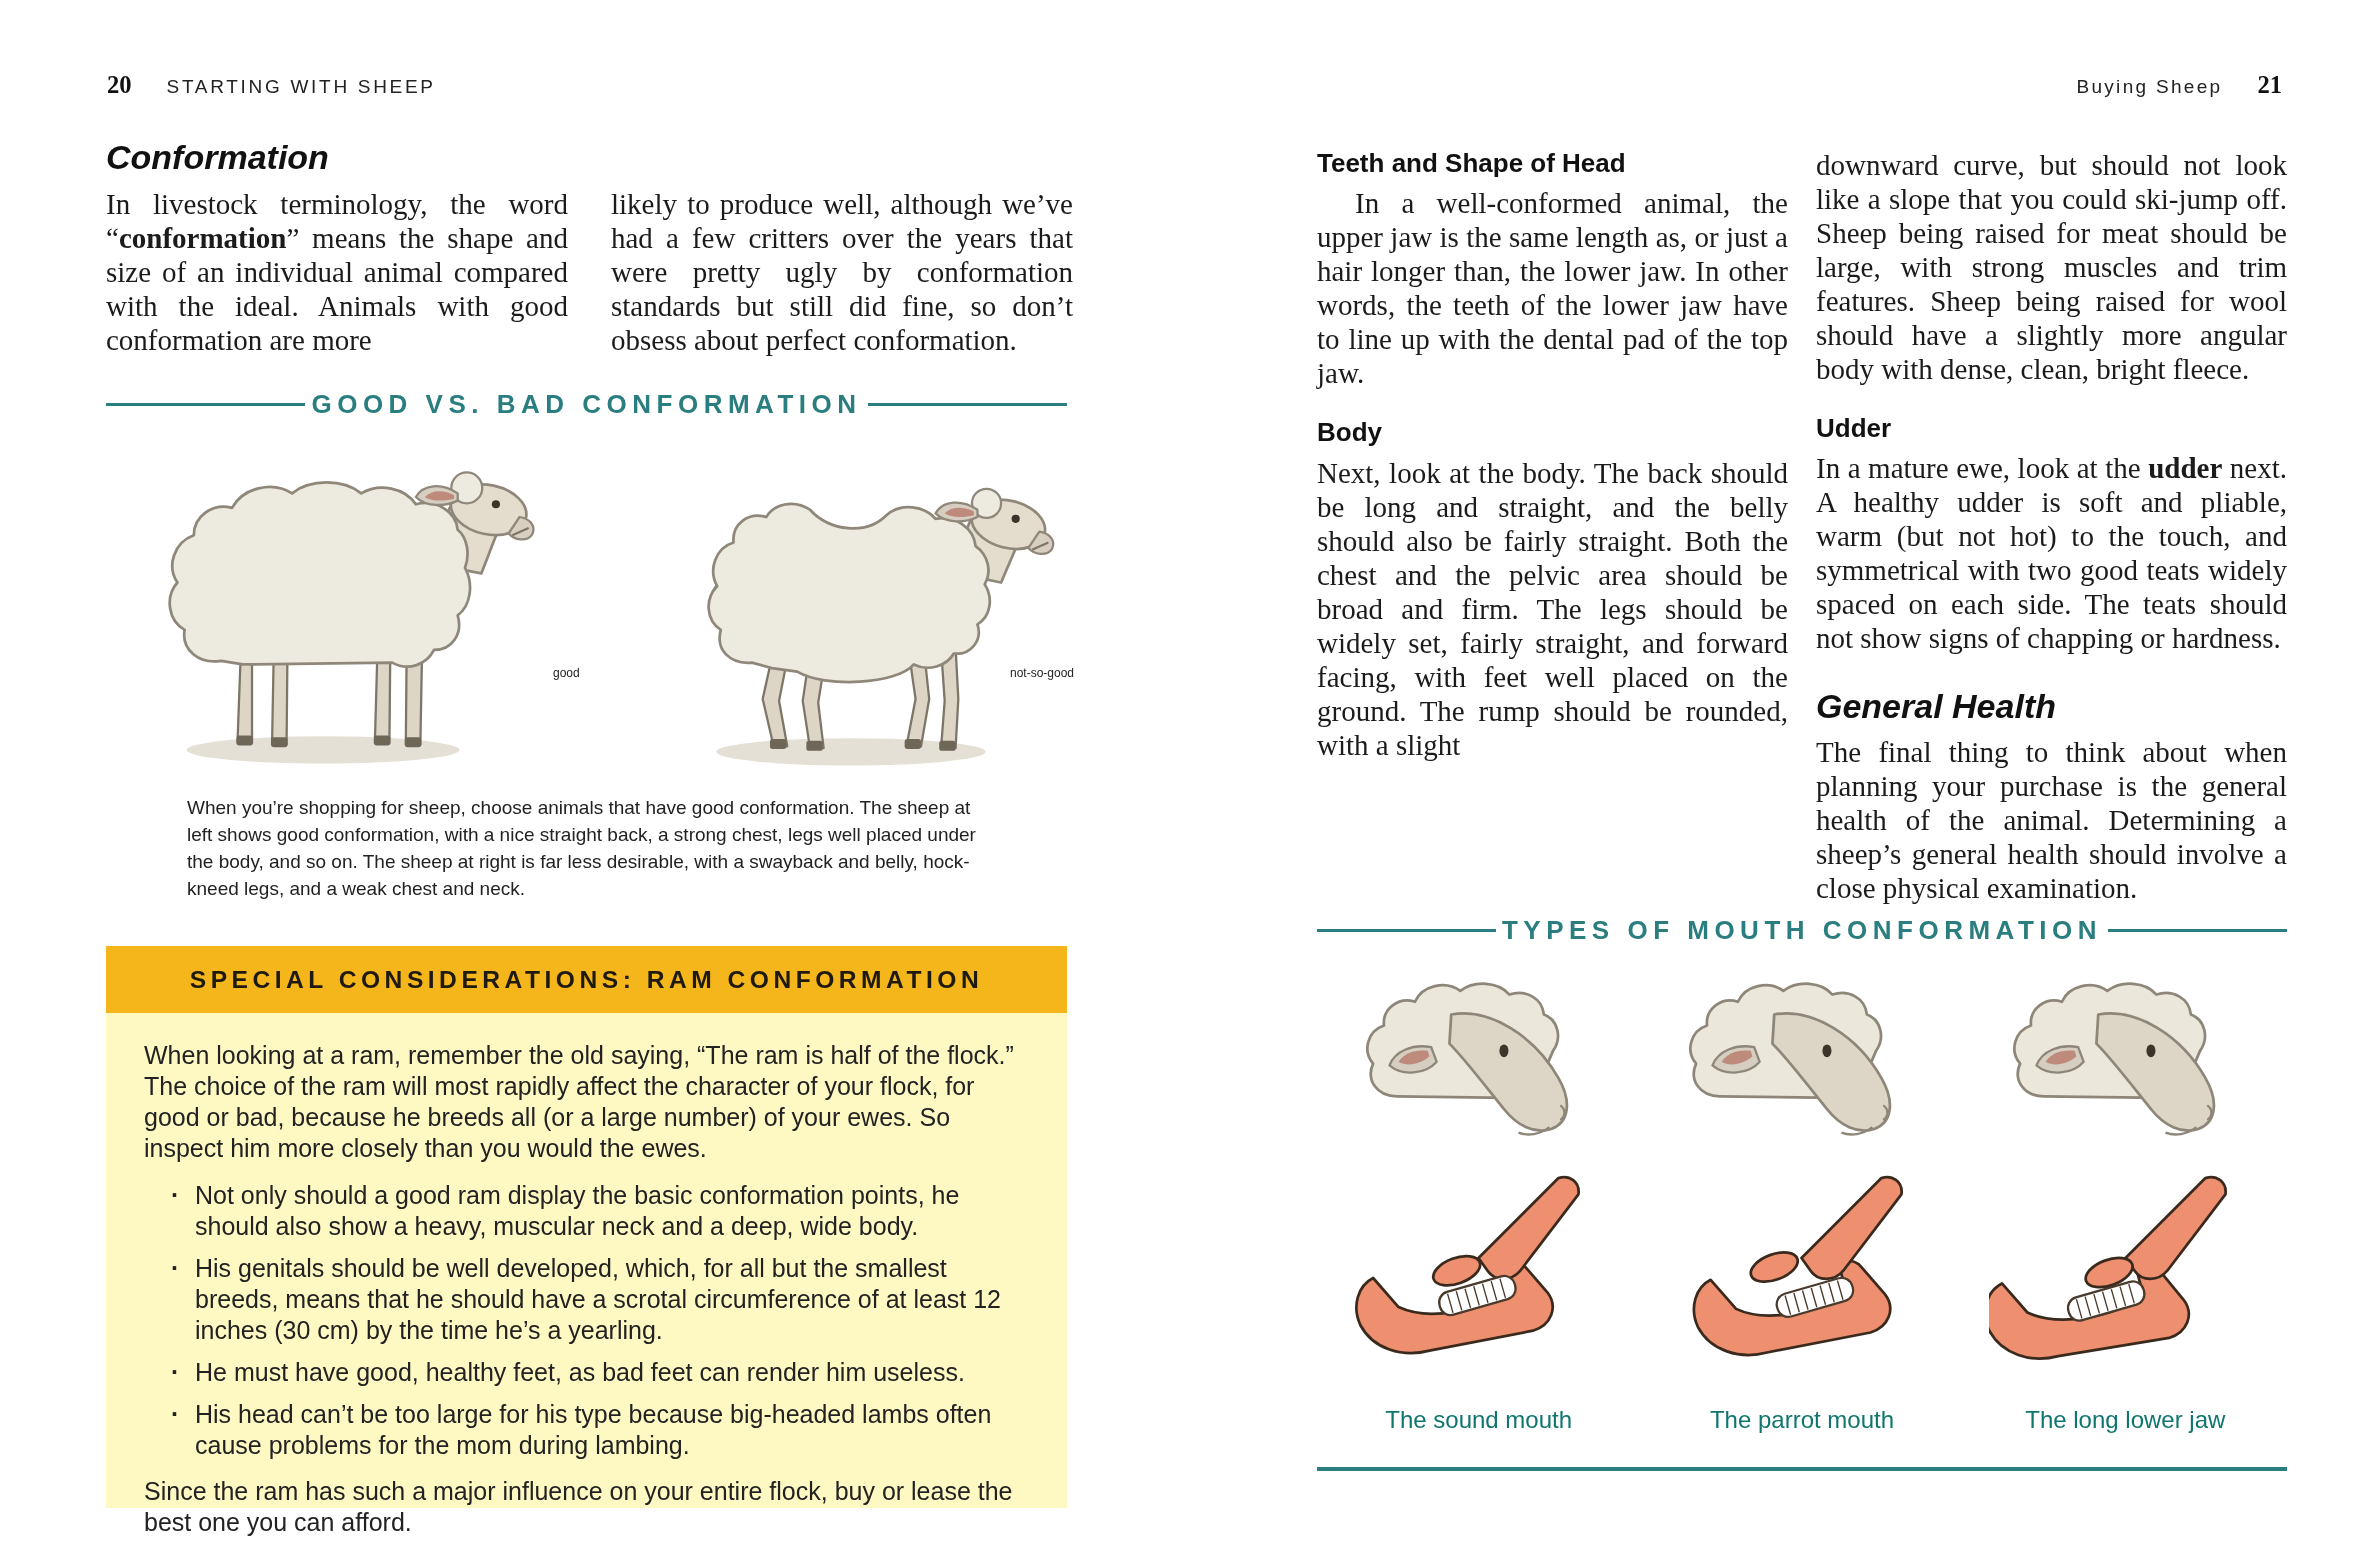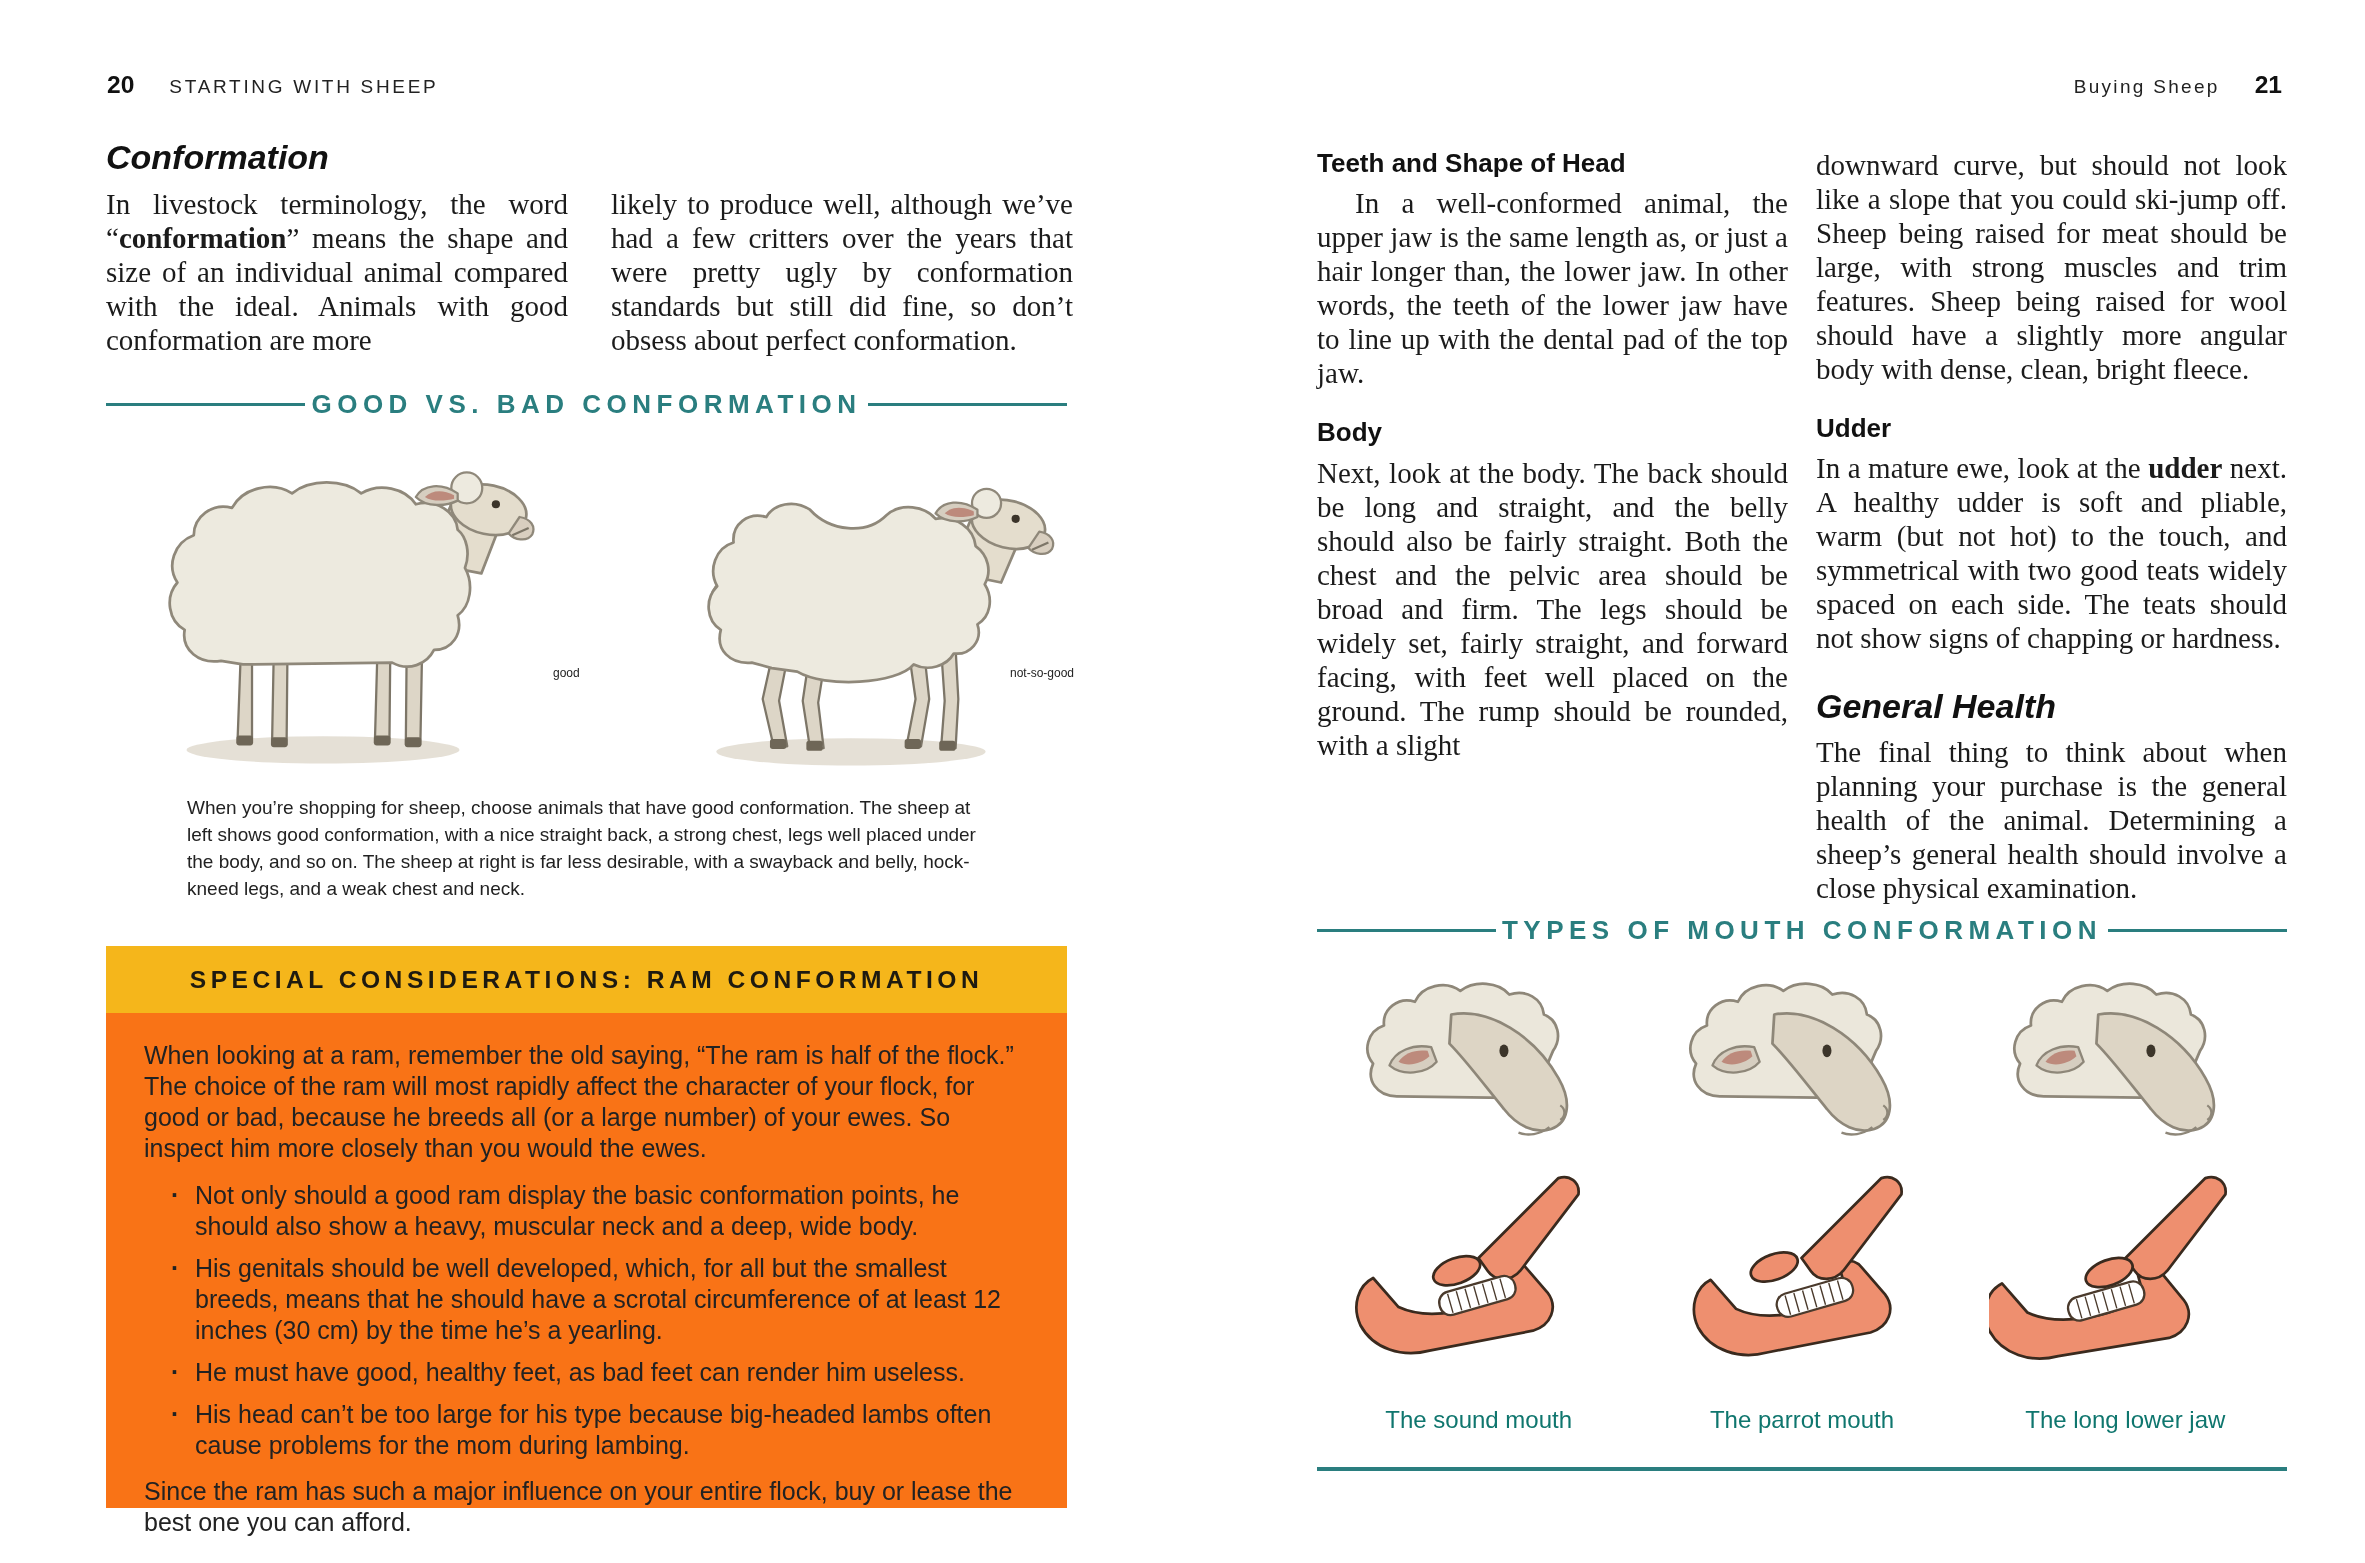--- a/index.html
+++ b/index.html
@@ -2,21 +2,21 @@
 <html style="font-size:14.6px"><head>
 <meta charset="utf-8">
 <style>
   html,body{margin:0;padding:0;background:#ffffff;}
   body{width:2366px;height:1563px;position:relative;overflow:hidden;
        font-family:"Liberation Sans",sans-serif;color:#1c1c1c;
        -webkit-font-smoothing:antialiased;}
   .abs{position:absolute;}
   
   .runhead{display:flex;align-items:baseline;gap:35px;}
-  .pagenum{font-size:24.6px;font-weight:bold;color:#111;}
+  .pagenum{font-size:24.6px;font-weight:bold;color:#111;font-family:Liberation Serif, serif;}
   .runtitle{font-size:19px;letter-spacing:2.7px;color:#222;}
   
   .h-italic{font-size:34px;font-weight:bold;font-style:italic;color:#111;
             font-family:"Liberation Sans",sans-serif;margin:0;}
   .h-sub{font-size:26px;font-weight:bold;color:#111;margin:0 0 7.3px 0;
          font-family:"Liberation Sans",sans-serif;}
   
   .serif{font-family:"Liberation Serif","DejaVu Serif",serif;
          font-size:29px;line-height:34px;text-align:justify;color:#1b1b1b;}
   .serif p{margin:0;}
@@ -24,21 +24,21 @@
   .b{font-weight:bold;}
   
   .fighead{display:flex;align-items:center;gap:6px;}
   .fighead .rule{flex:1;height:2.7px;background:#2a7e7f;}
   .fighead .figtitle{font-size:26px;font-weight:bold;letter-spacing:5.5px;
                      color:#2a7e7f;white-space:nowrap;}
   
   .caption{font-size:19px;line-height:27px;color:#222;}
   .small-label{font-size:12px;color:#222;}
   
-  .rambox{background:#f97316;}
+  .rambox{background:#fef9c3;}
   .rambox-head{background:#F5B61B;height:67px;display:flex;align-items:center;
                justify-content:center;}
   .rambox-head span{font-size:24.6px;font-weight:bold;letter-spacing:4.5px;color:#1e1a10;}
   .rambox-body{padding:27px 42px 0 38px;font-size:25px;line-height:31px;color:#222;}
   .rambox-body p{margin:0 0 11px 0;}
   .rambox ul{list-style:none;margin:16.4px 0 14.6px 27px;padding:0;}
   .rambox li{position:relative;padding-left:24px;margin-bottom:11px;}
   .rambox li::before{content:"·";position:absolute;left:0;top:0;font-weight:bold;}
   
   .mouthfig{display:flex;}

